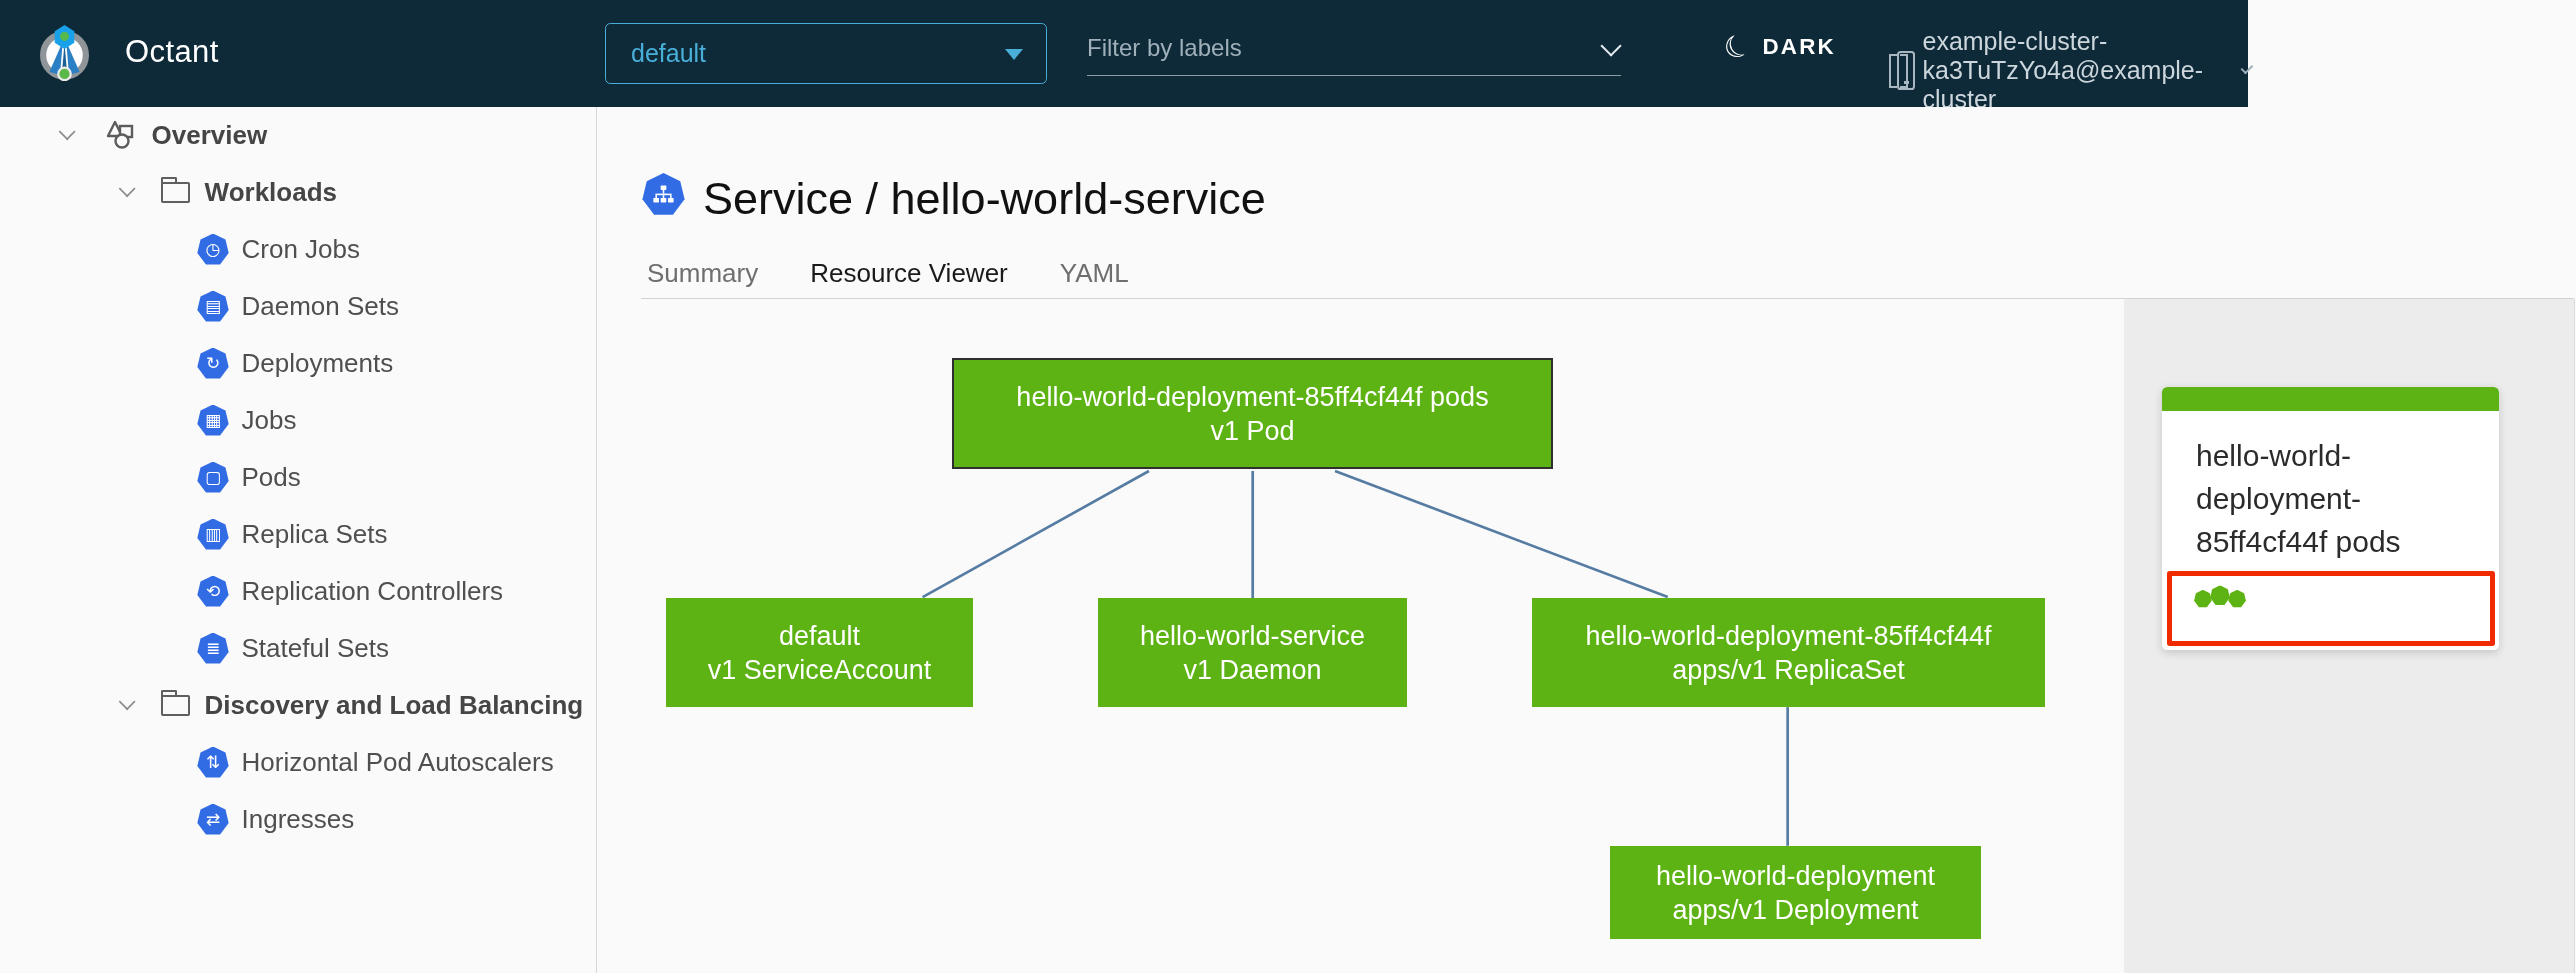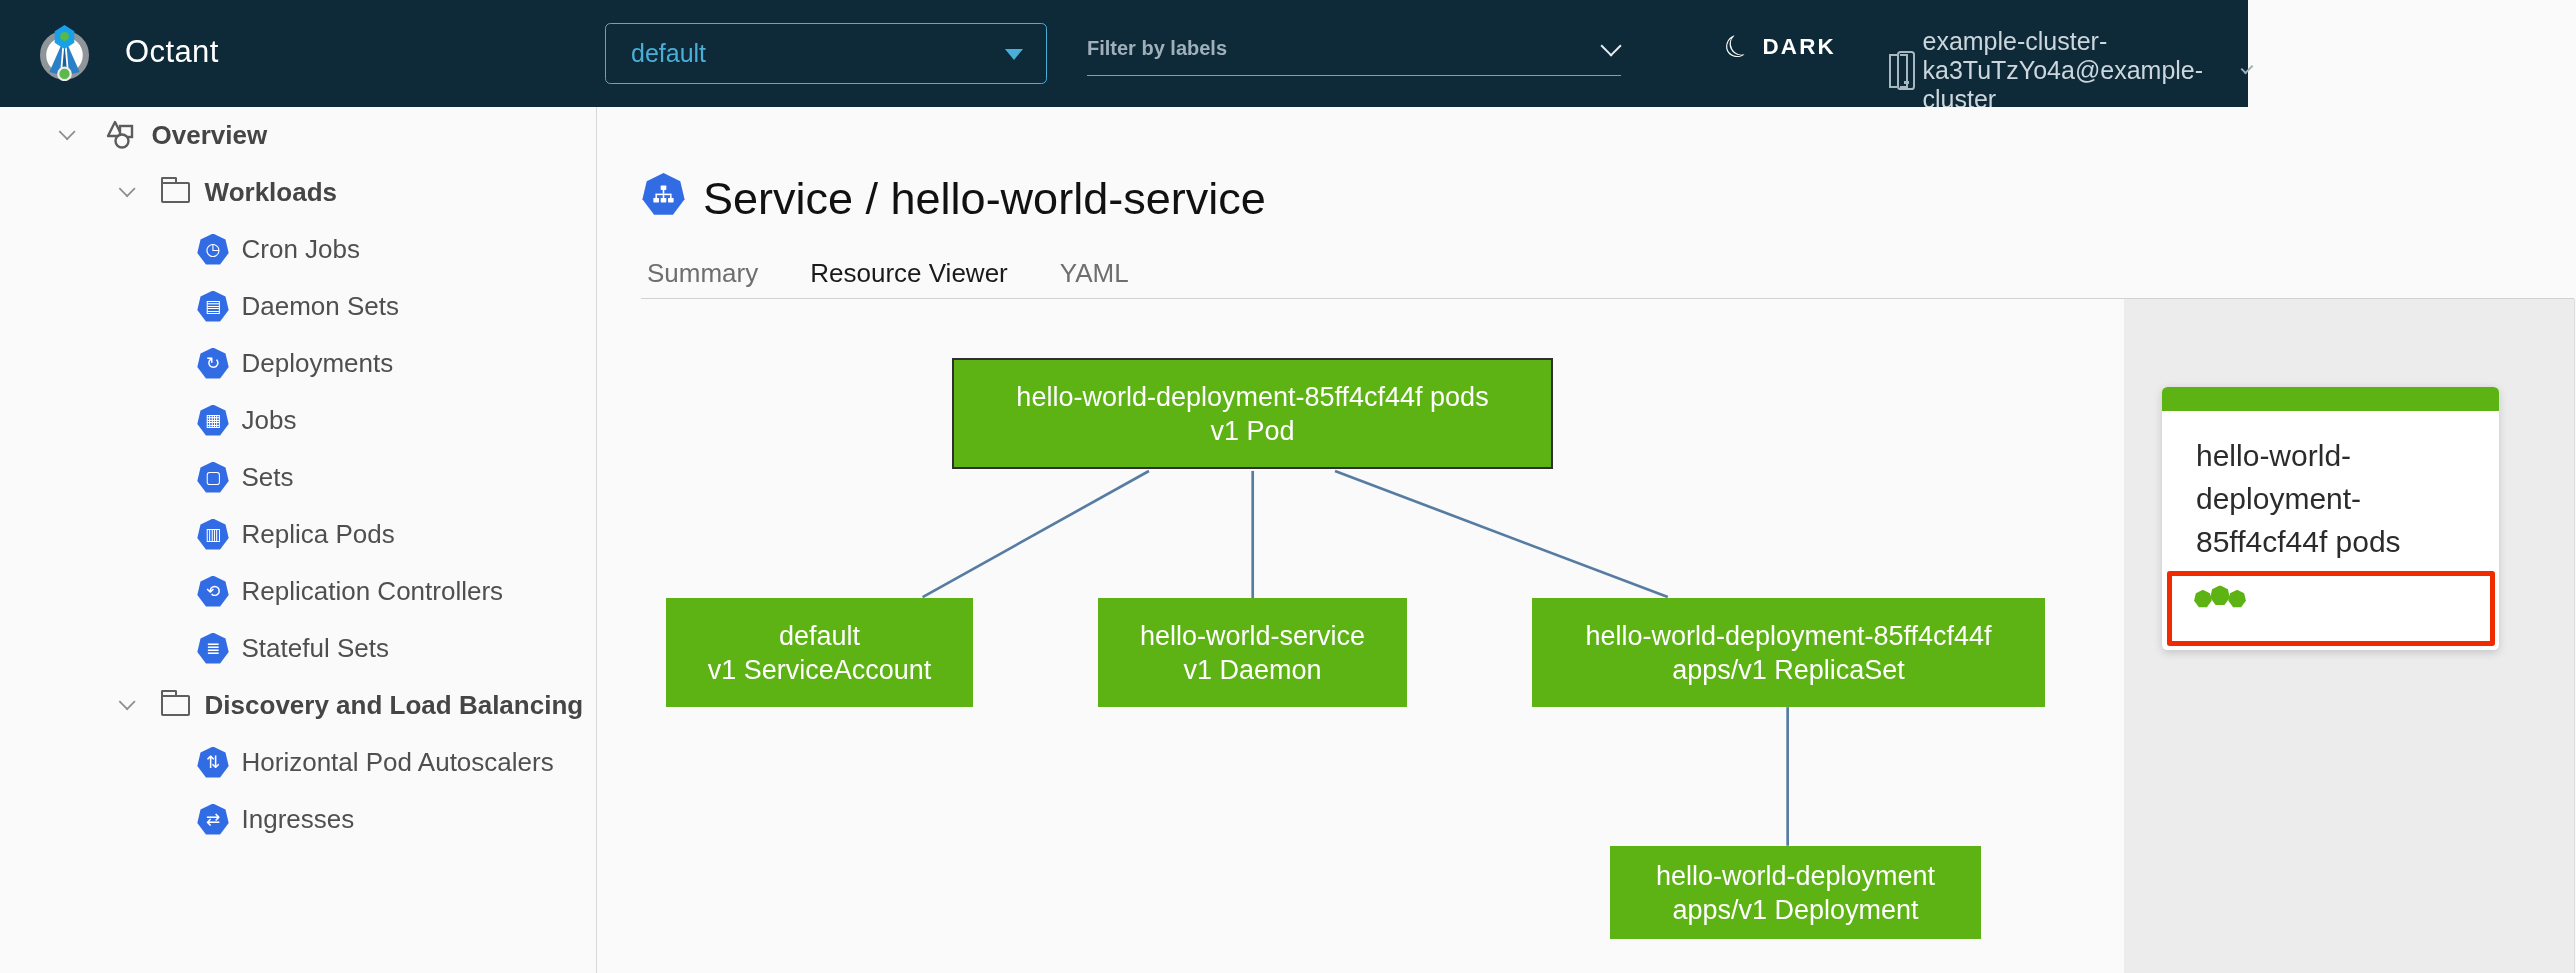--- a/index.html
+++ b/index.html
@@ -11,21 +11,21 @@
   .logo { position:absolute; left:36px; top:24px; width:57px; height:57px; }
   .app-title { position:absolute; left:125px; top:34px; font-size:31px; color:#ffffff; letter-spacing:0.4px; }
   .ns-select { position:absolute; left:605px; top:23px; width:442px; height:61px;
     border:1.8px solid #49afd9; border-radius:5.4px; display:flex; align-items:center;
     padding:0 25px; color:#49afd9; font-size:25px; cursor:pointer; }
   .ns-caret { position:absolute; right:23px; top:25px; width:0; height:0;
     border-left:9px solid transparent; border-right:9px solid transparent; border-top:11.6px solid #49afd9; }
   .filter-wrap { position:absolute; left:1087px; top:21.5px; width:534px; height:54px;
     border-bottom:1.8px solid #8d9ca6; display:flex; align-items:center; }
   .filter-input { flex:1; background:transparent; border:none; outline:none;
-    color:#cfd8dd; font-size:20px; font-family:"Liberation Sans",sans-serif;font-weight:bold; }
+    color:#cfd8dd; font-size:24px; font-family:"Liberation Sans",sans-serif; }
   .filter-input::placeholder { color:#9fb0ba; opacity:1; }
   .filter-chev { width:15px; height:15px; border-right:2.7px solid #e8eef1; border-bottom:2.7px solid #e8eef1;
     transform:rotate(45deg) translateY(-3.6px); margin-right:5.4px; }
   .theme-toggle { position:absolute; left:1724px; top:32px; display:flex; align-items:center; gap:11.6px; cursor:pointer; }
   .moon { font-size:30px; color:#ffffff; transform:rotate(-28deg); line-height:1; }
   .theme-label { font-size:22.4px; font-weight:700; letter-spacing:2.2px; color:#ffffff; }
   .cluster { position:absolute; left:1889px; top:27px; display:flex; align-items:center; gap:14.3px; cursor:pointer; }
   .cluster-icon { position:relative; width:34px; height:39px; }
   .ci-l { position:absolute; left:0; top:2.7px; width:8px; height:34px;
     border-left:2.7px solid #a9b7c0; border-top:2.7px solid #a9b7c0; border-bottom:2.7px solid #a9b7c0; }
@@ -190,28 +190,28 @@
       <span class="hept">
           <span class="glyph">▦</span>
         </span>
       <span class="slabel">Jobs</span>
     </div>
 
     <div class="srow leaf">
       <span class="hept">
           <span class="glyph">▢</span>
         </span>
-      <span class="slabel">Sets</span>
+      <span class="slabel">Pods</span>
     </div>
 
     <div class="srow leaf">
       <span class="hept">
           <span class="glyph">▥</span>
         </span>
-      <span class="slabel">Replica Pods</span>
+      <span class="slabel">Replica Sets</span>
     </div>
 
     <div class="srow leaf">
       <span class="hept">
           <span class="glyph">⟲</span>
         </span>
       <span class="slabel">Replication Controllers</span>
     </div>
 
     <div class="srow leaf">

